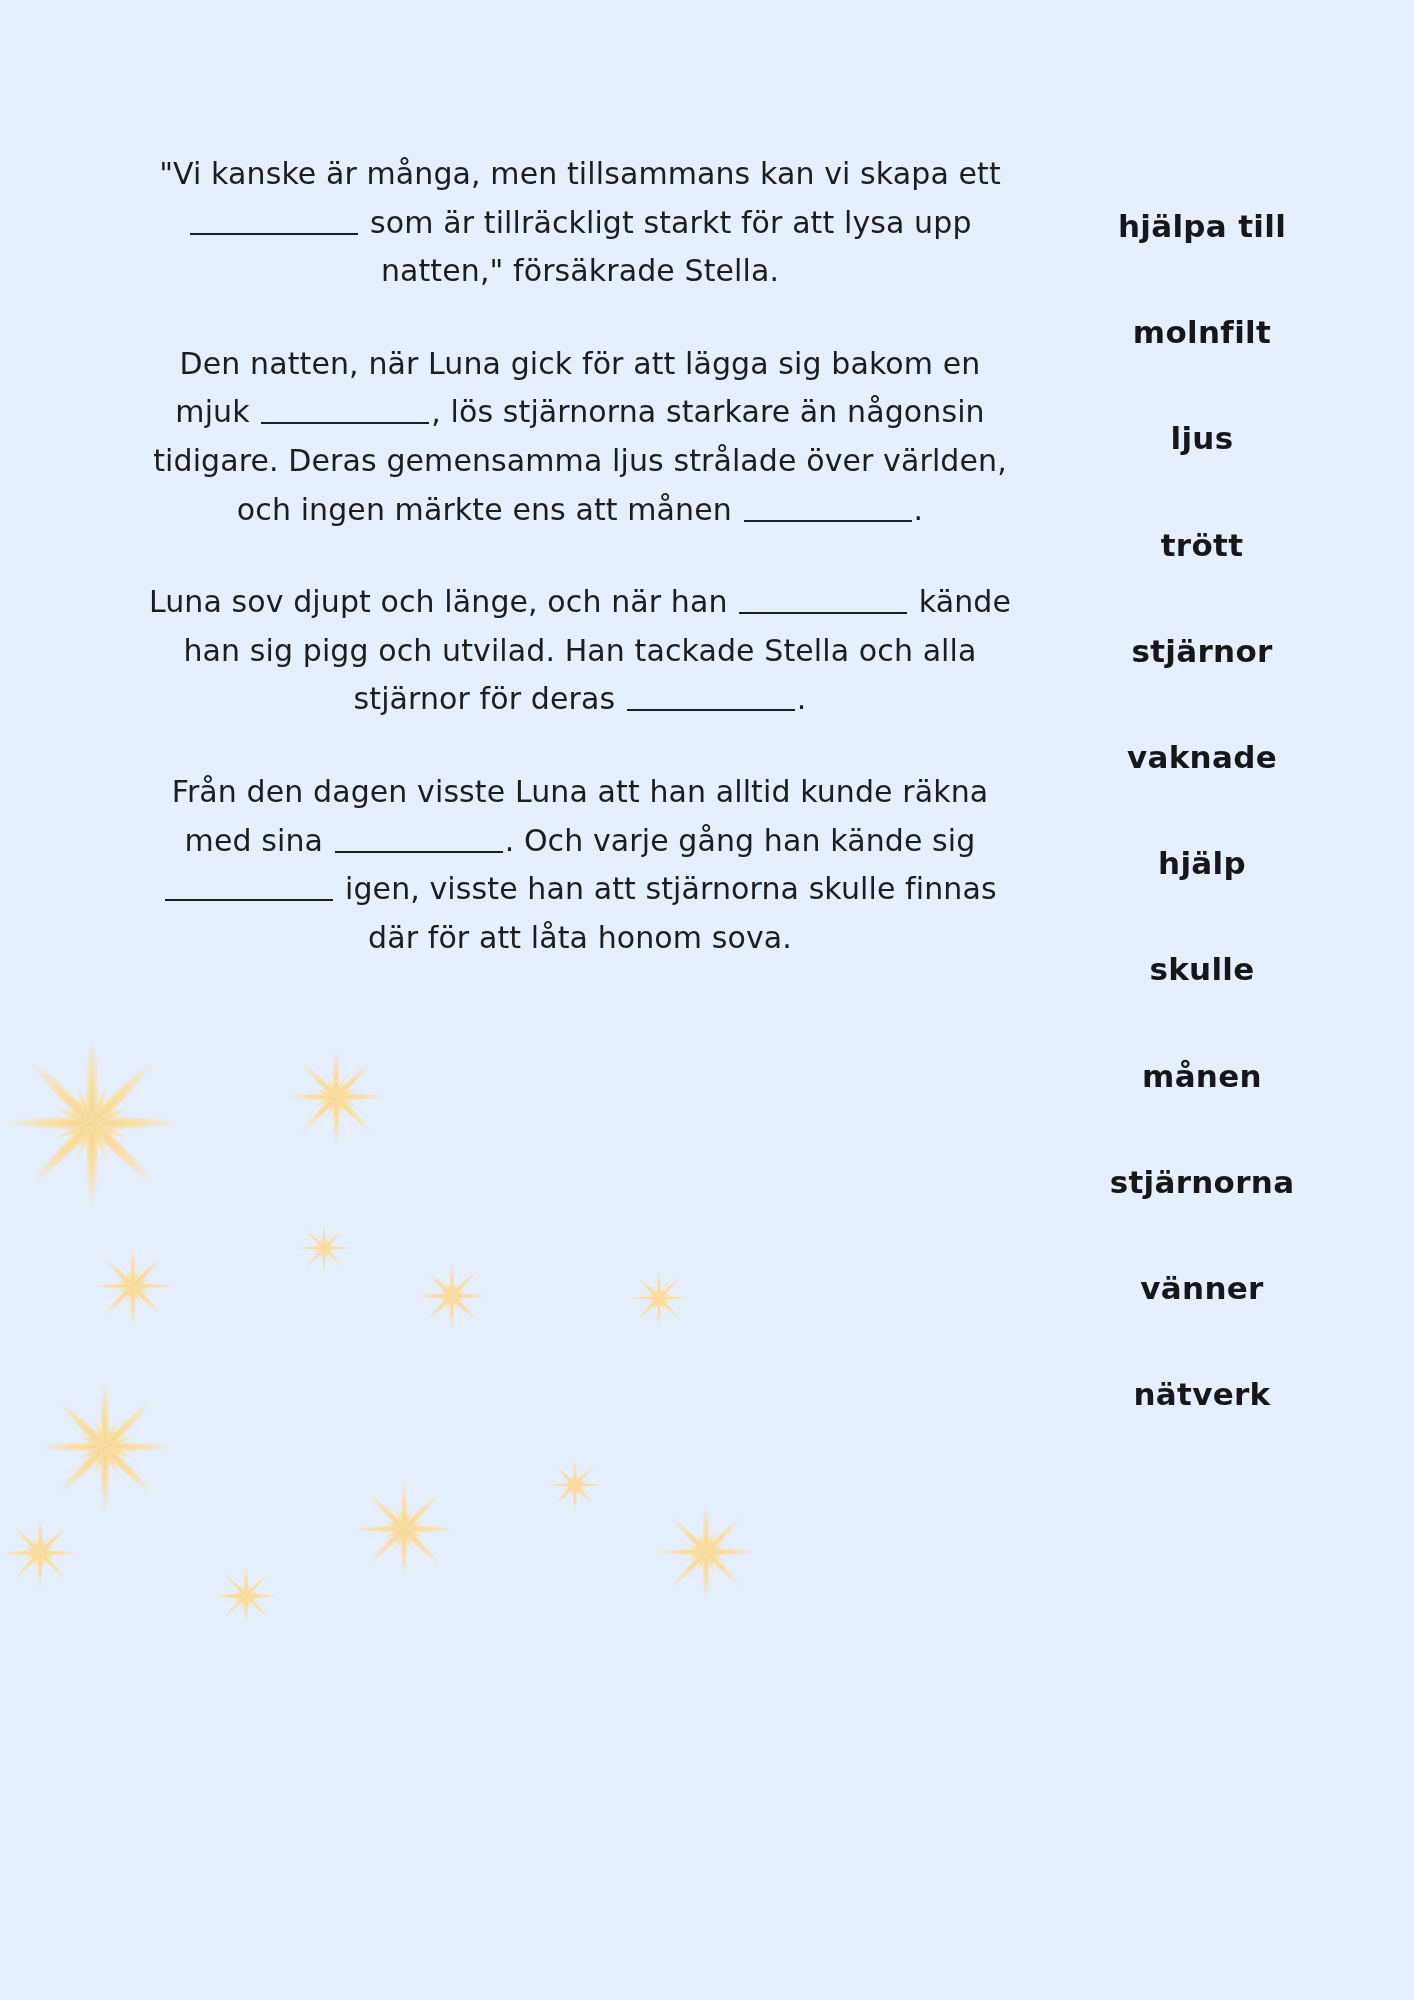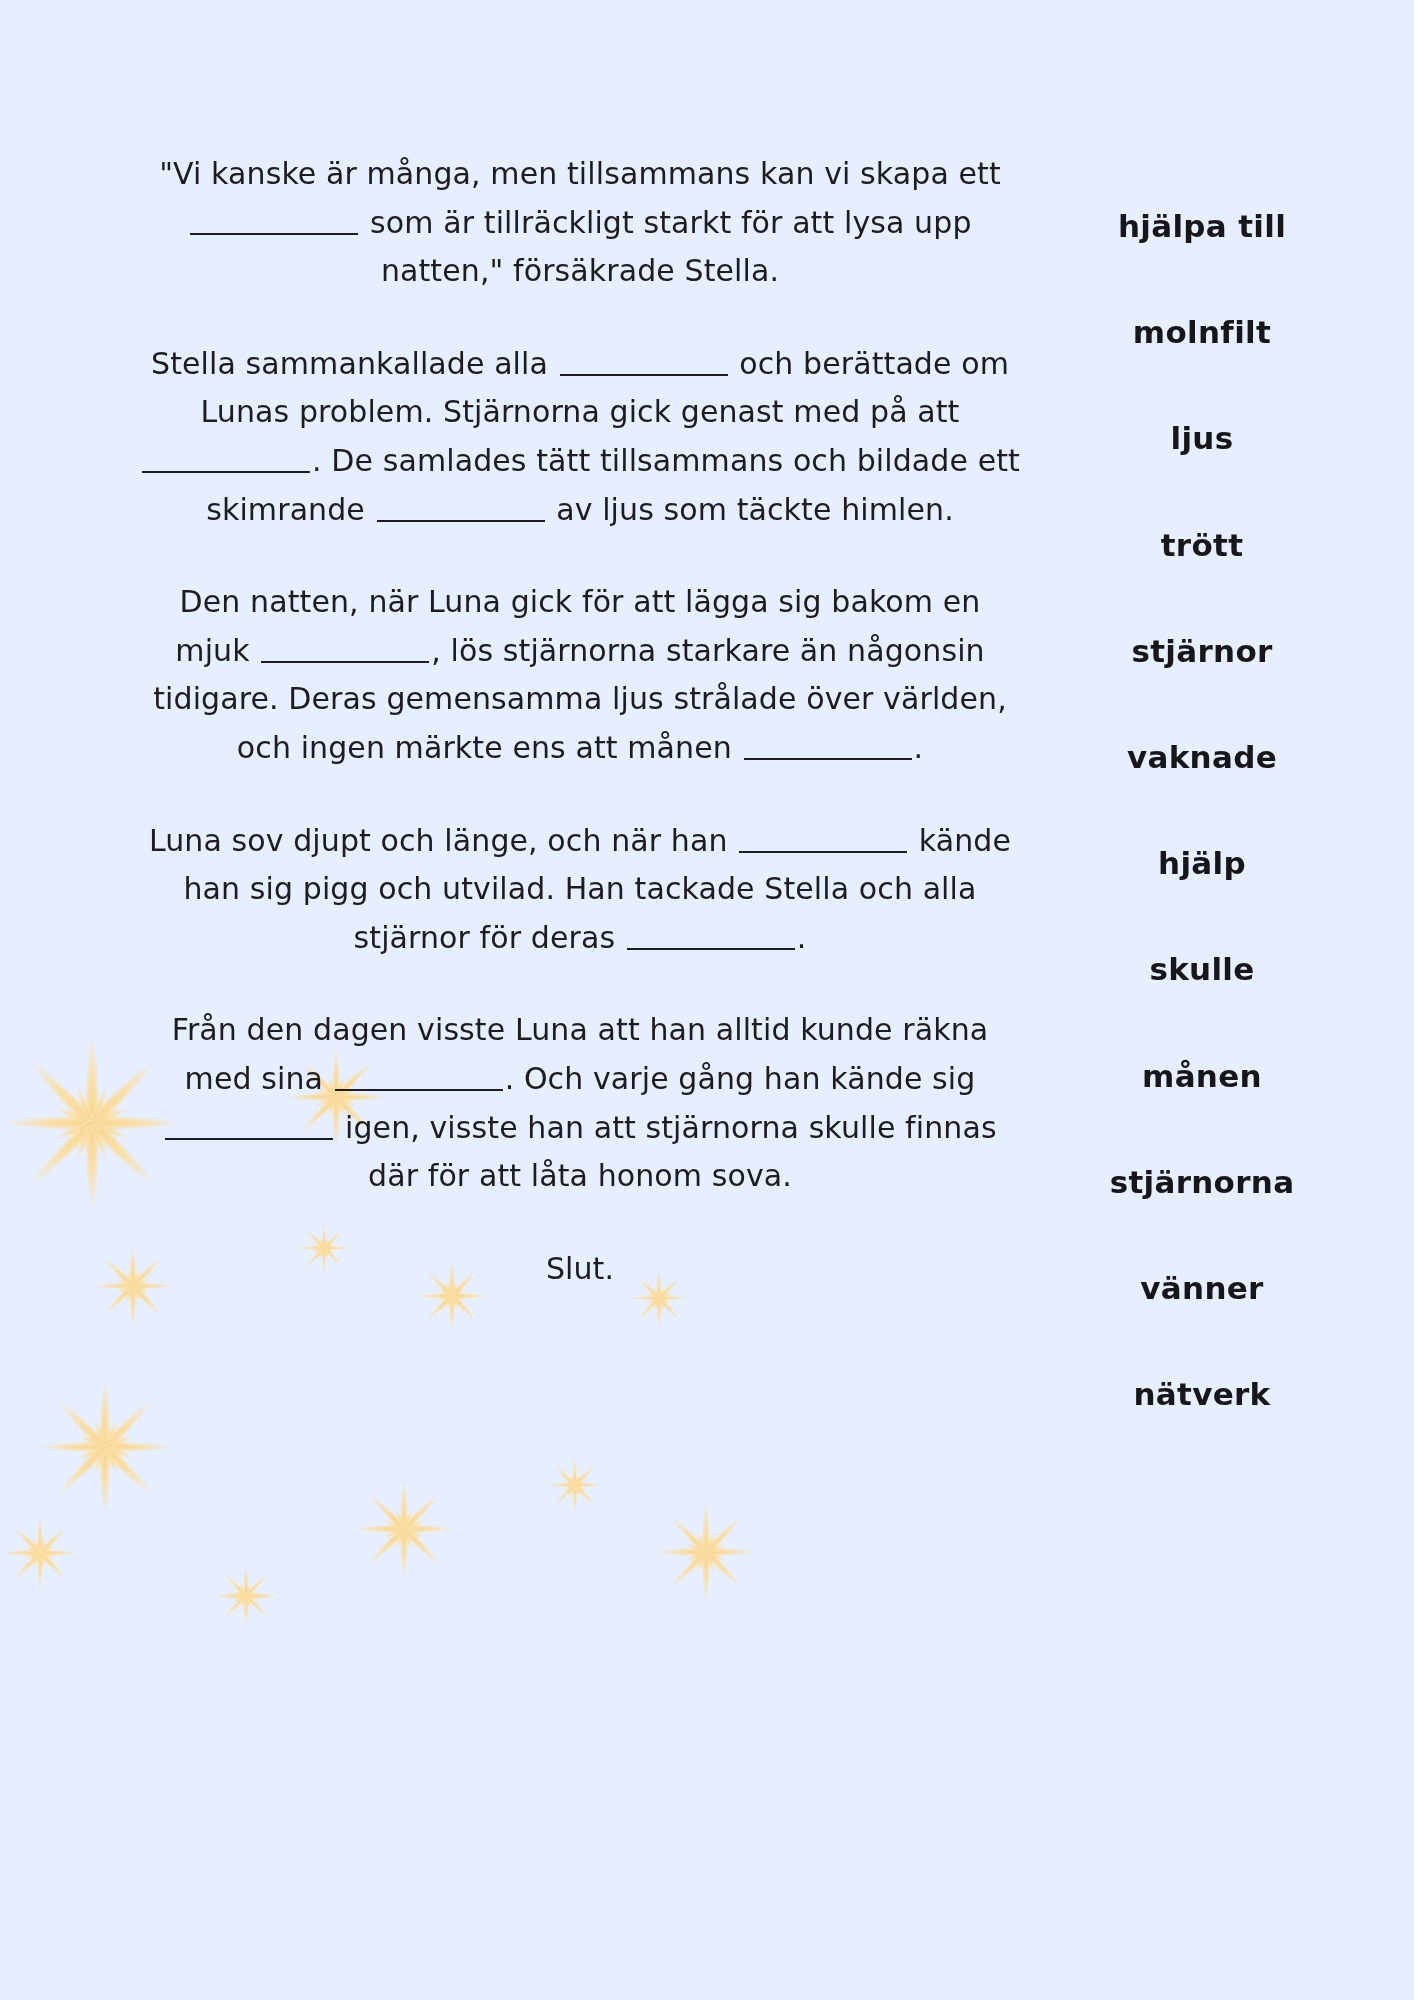--- a/index.html
+++ b/index.html
@@ -250,25 +250,23 @@
       <div class="beam" style="width: 27.6px; height: 3px; margin-left: -13.8px; margin-top: -1.5px; transform: rotate(67.5deg);"></div>
       <div class="beam" style="width: 27.6px; height: 3px; margin-left: -13.8px; margin-top: -1.5px; transform: rotate(112.5deg);"></div>
       <div class="beam" style="width: 27.6px; height: 3px; margin-left: -13.8px; margin-top: -1.5px; transform: rotate(157.5deg);"></div>
     </div>
   </div>
 
 <div class="page">
 
   <div class="story-column">
     <p class="para" id="p1">"Vi kanske är många, men tillsammans kan vi skapa ett <span class="blank"></span> som är tillräckligt starkt för att lysa upp natten," försäkrade Stella.</p>
-    <p class="para" id="p2">Stella sammankallade alla <span class="blank"></span> och berättade om Lunas problem. Stjärnorna gick genast med på att <span class="blank"></span>. De samlades tätt tillsammans och bildade ett skimrande <span class="blank"></span> av ljus som täckte himlen.</p>
     <p class="para" id="p3">Den natten, när Luna gick för att lägga sig bakom en mjuk <span class="blank"></span>, lös stjärnorna starkare än någonsin tidigare. Deras gemensamma ljus strålade över världen, och ingen märkte ens att månen <span class="blank"></span>.</p>
     <p class="para" id="p4">Luna sov djupt och länge, och när han <span class="blank"></span> kände han sig pigg och utvilad. Han tackade Stella och alla stjärnor för deras <span class="blank"></span>.</p>
     <p class="para" id="p5">Från den dagen visste Luna att han alltid kunde räkna med sina <span class="blank"></span>. Och varje gång han kände sig <span class="blank"></span> igen, visste han att stjärnorna skulle finnas där för att låta honom sova.</p>
-    <p class="para final">Slut.</p>
   </div>
 
   <div class="word-column">
     <div class="word-bank" id="word-bank">
         <div class="word">hjälpa till</div>
         <div class="word">molnfilt</div>
         <div class="word">ljus</div>
         <div class="word">trött</div>
         <div class="word">stjärnor</div>
         <div class="word">vaknade</div>

